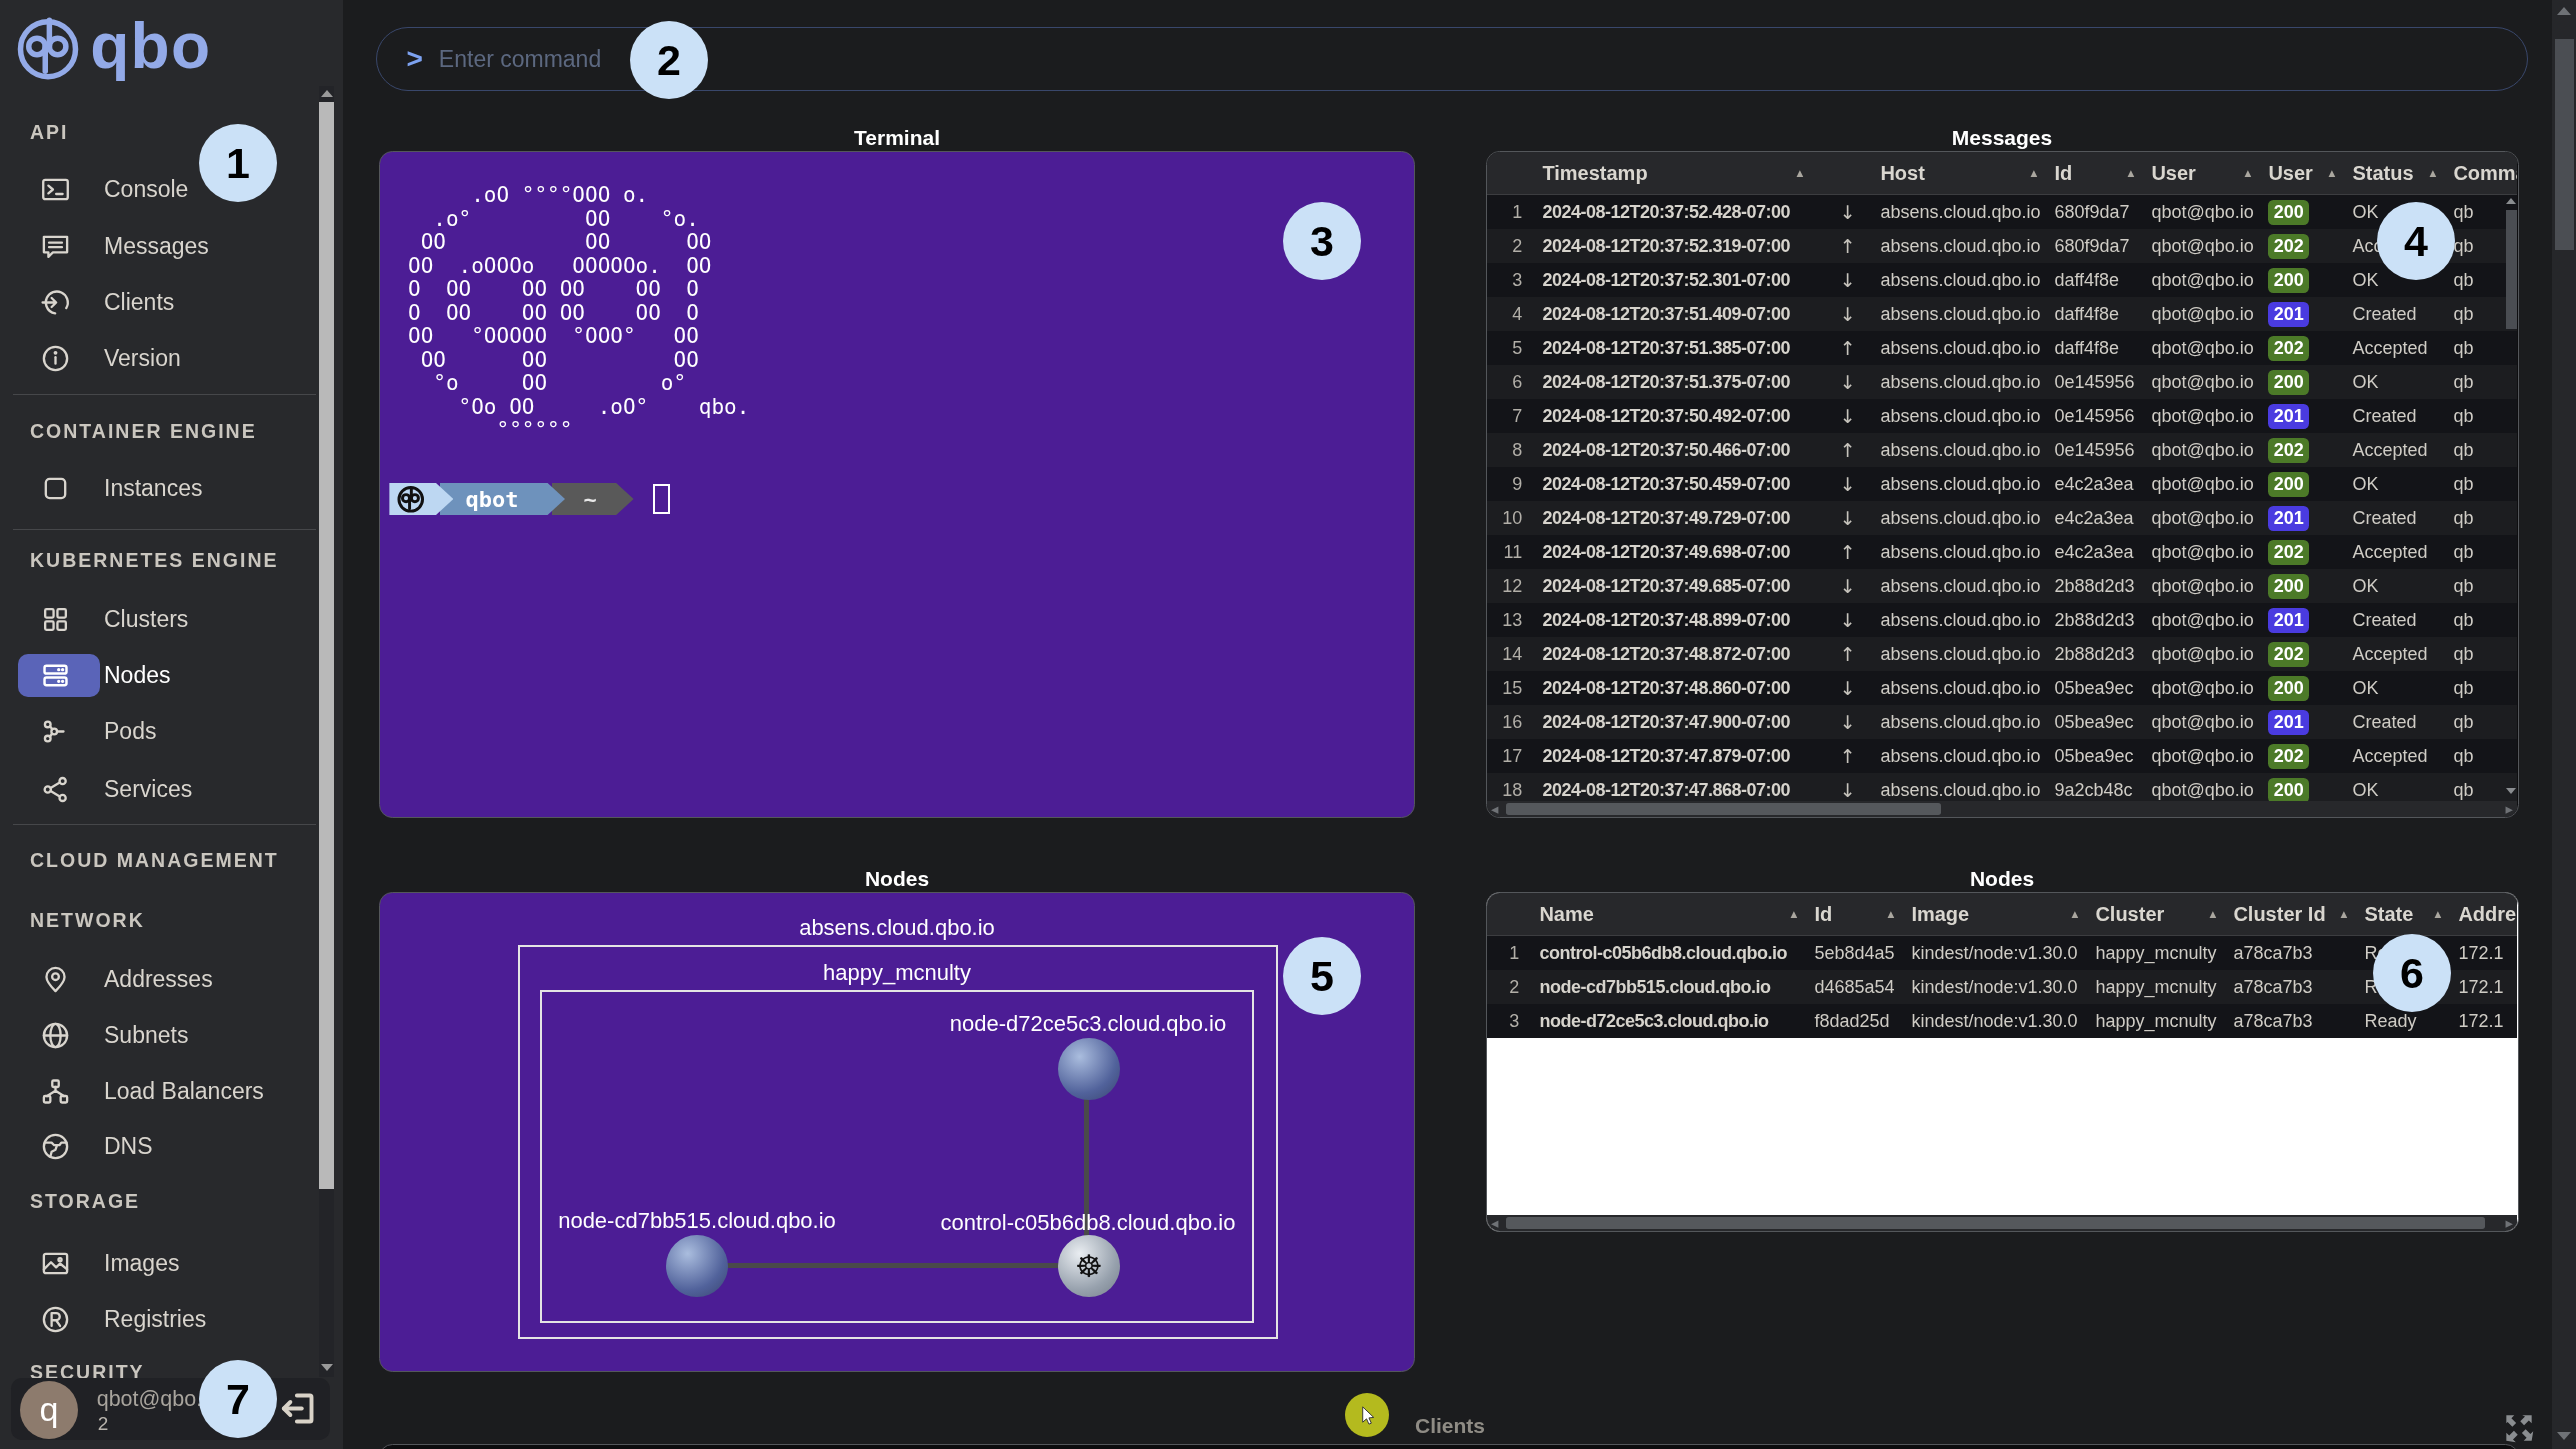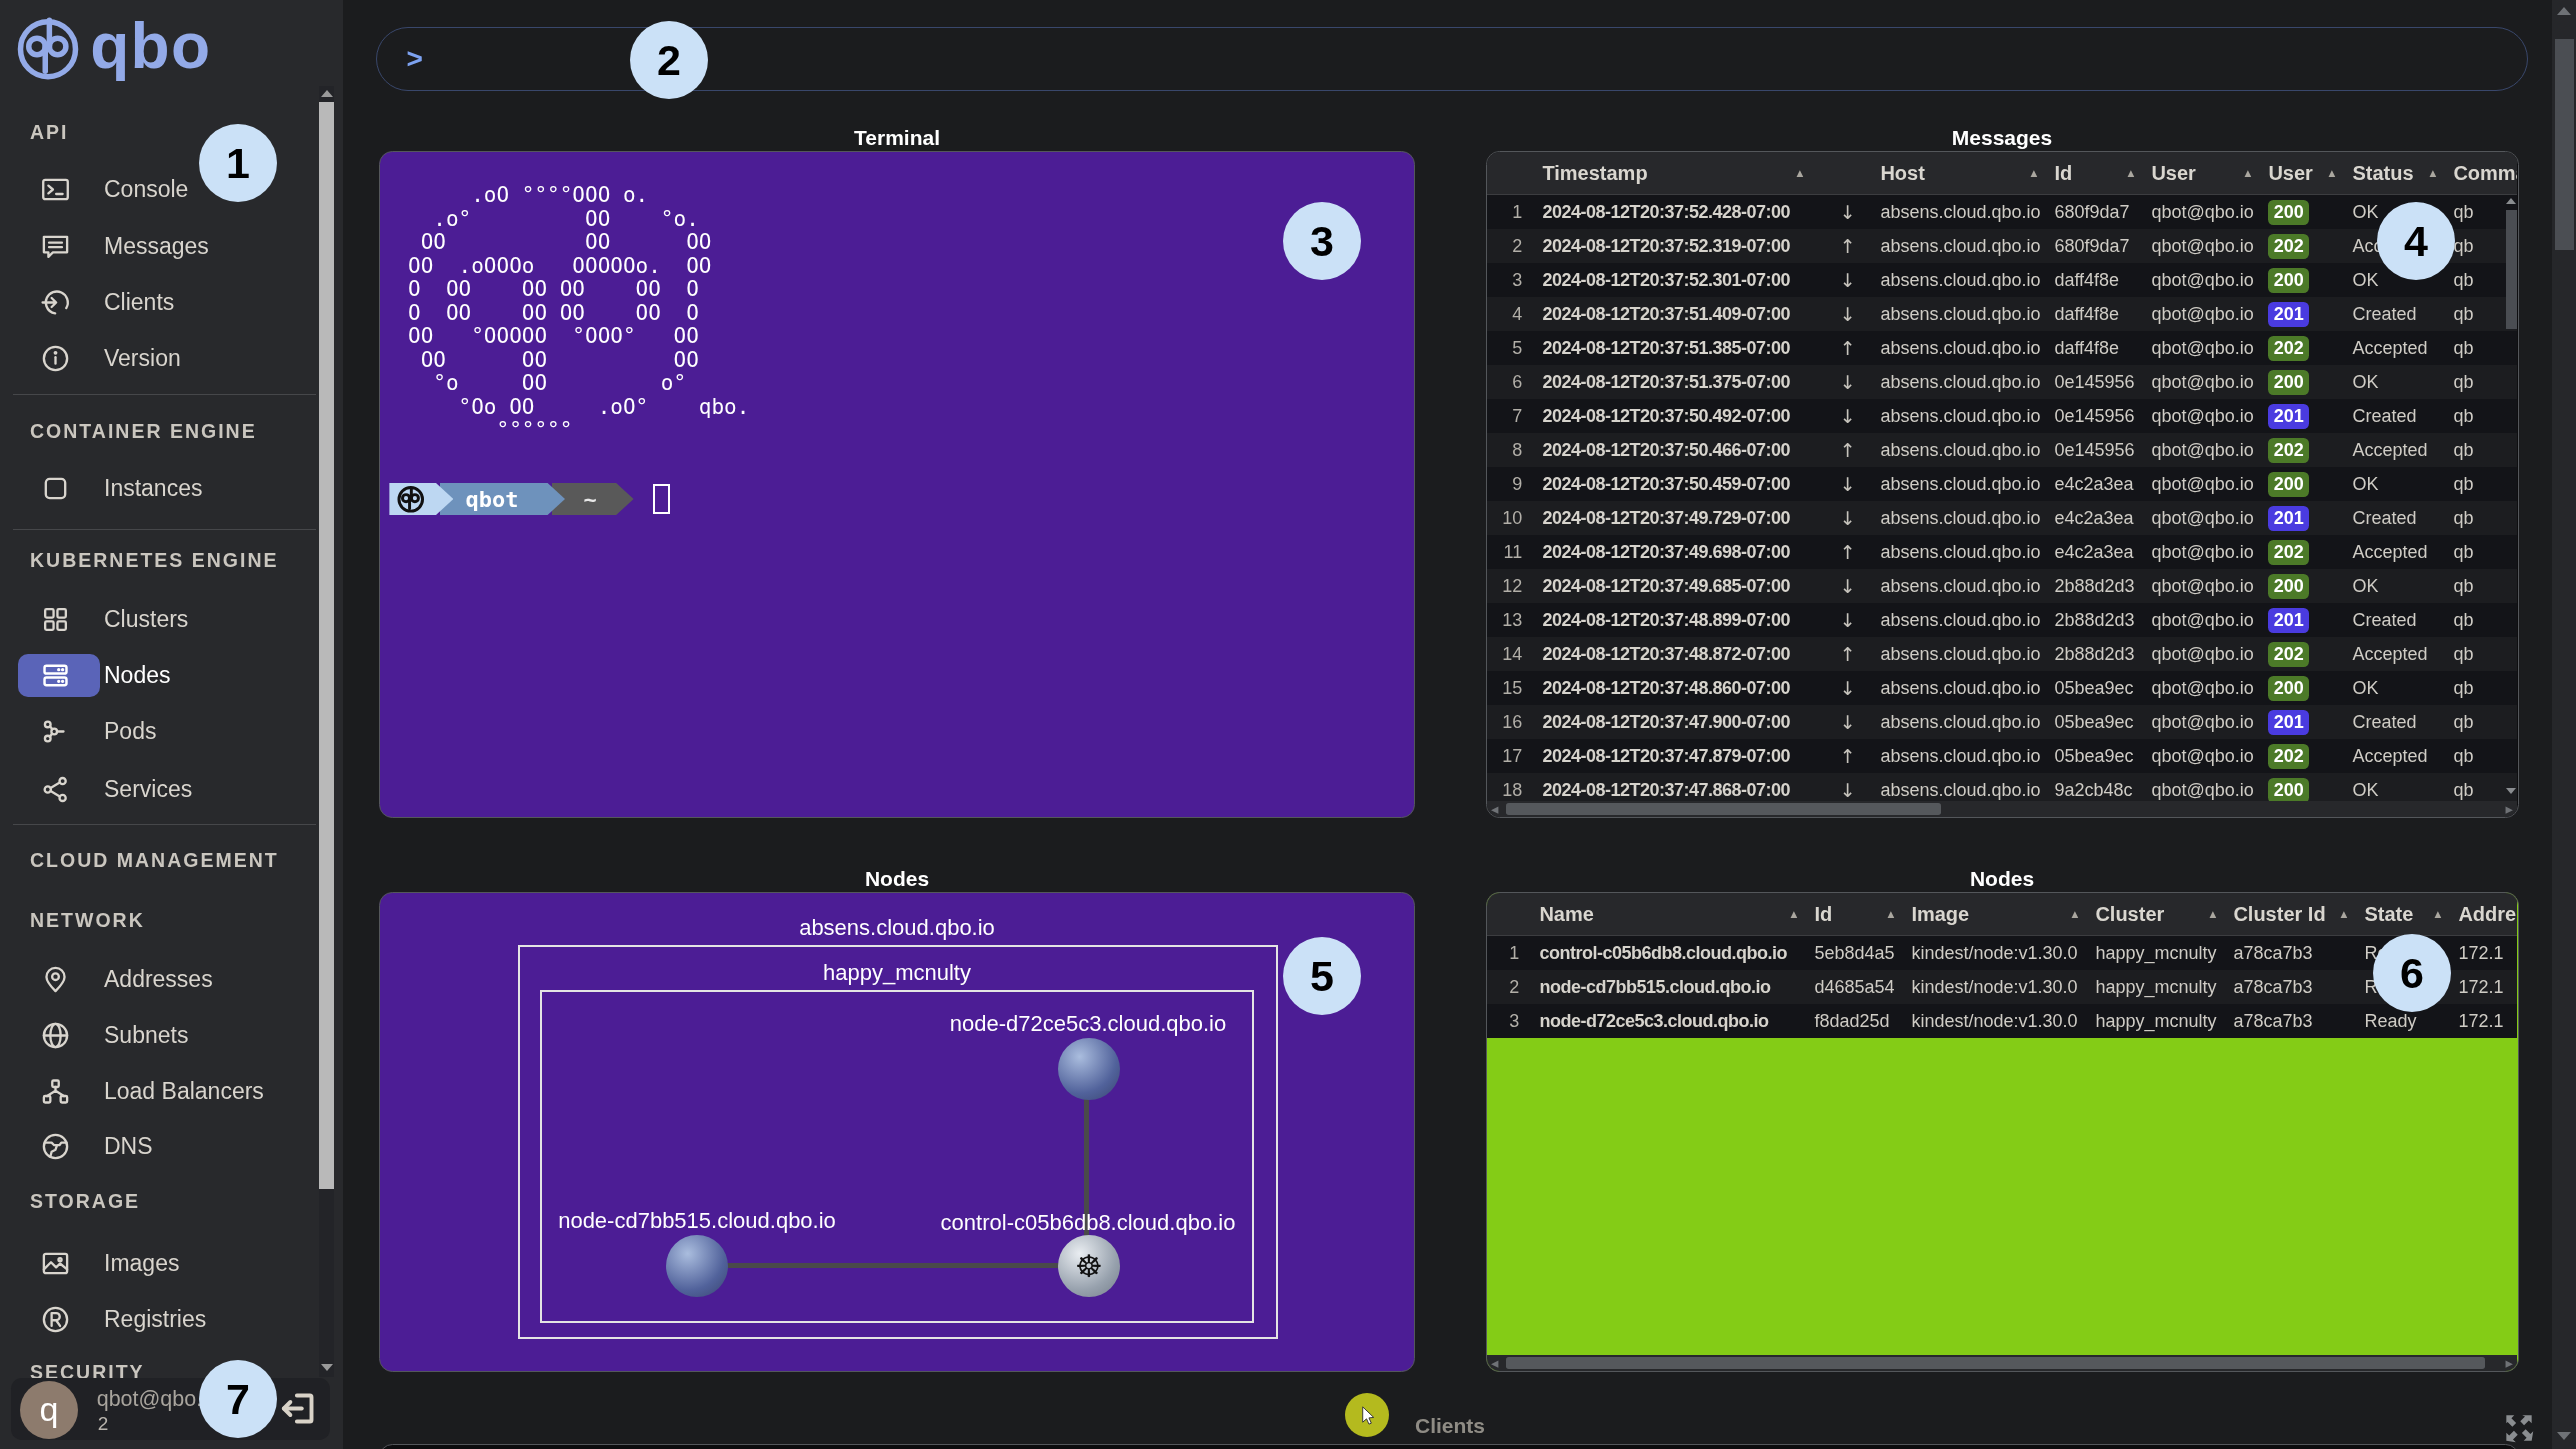--- a/index.html
+++ b/index.html
@@ -308,20 +308,21 @@
         <path d="M11 4 h8 a1 1 0 0 1 1 1 v14 a1 1 0 0 1 -1 1 h-8"></path>
         <path d="M3 12 h11"></path>
           <path d="M7 8 l-4 4 4 4"></path>
       </svg>
     </div>
   </div>
 </div>
 
 <div id="cmdbar">
   <span id="cmd-prompt">&gt;</span>
+  <input id="cmd-input" placeholder="Enter command" style="">
 </div>
 
 <div class="panel-title" style="left:897px; top:126px;">Terminal</div>
 <div class="panel" style="left:379px; top:151px; width:1036px; height:667px;">
   <pre id="term-art">     .oO °°°°OOO o.
   .o°         OO    °o.
  OO           OO      OO
 OO  .oOOOo   OOOOOo.  OO
 O  OO    OO OO    OO  O
 O  OO    OO OO    OO  O
@@ -592,21 +593,21 @@
   <div class="diag-label" style="left:317px; top:315px;">node-cd7bb515.cloud.qbo.io</div>
   <div class="sphere" style="left:286px; top:342px;"></div>
 
   <div class="diag-label" style="left:708px; top:317px;">control-c05b6db8.cloud.qbo.io</div>
   <div class="sphere control" style="left:678px; top:342px;">
     <span>☸</span>
   </div>
 </div>
 
 <div class="panel-title" style="left:2002px; top:867px;">Nodes</div>
-<div class="panel" style="left:1486px; top:892px; width:1033px; height:480px; background:#84cc16;">
+<div class="panel" style="left:1486px; top:892px; width:1033px; height:340px; background:#ffffff;">
   <div class="thead ngrid" id="nodes-head">
       <div class="hcell">
         <span class="sort">▲</span>
       </div>
       <div class="hcell"><span>Name</span><span class="sort">▲</span></div>
       <div class="hcell"><span>Id</span><span class="sort">▲</span></div>
       <div class="hcell"><span>Image</span><span class="sort">▲</span></div>
       <div class="hcell"><span>Cluster</span><span class="sort">▲</span></div>
       <div class="hcell"><span>Cluster Id</span><span class="sort">▲</span></div>
       <div class="hcell"><span>State</span><span class="sort">▲</span></div>

